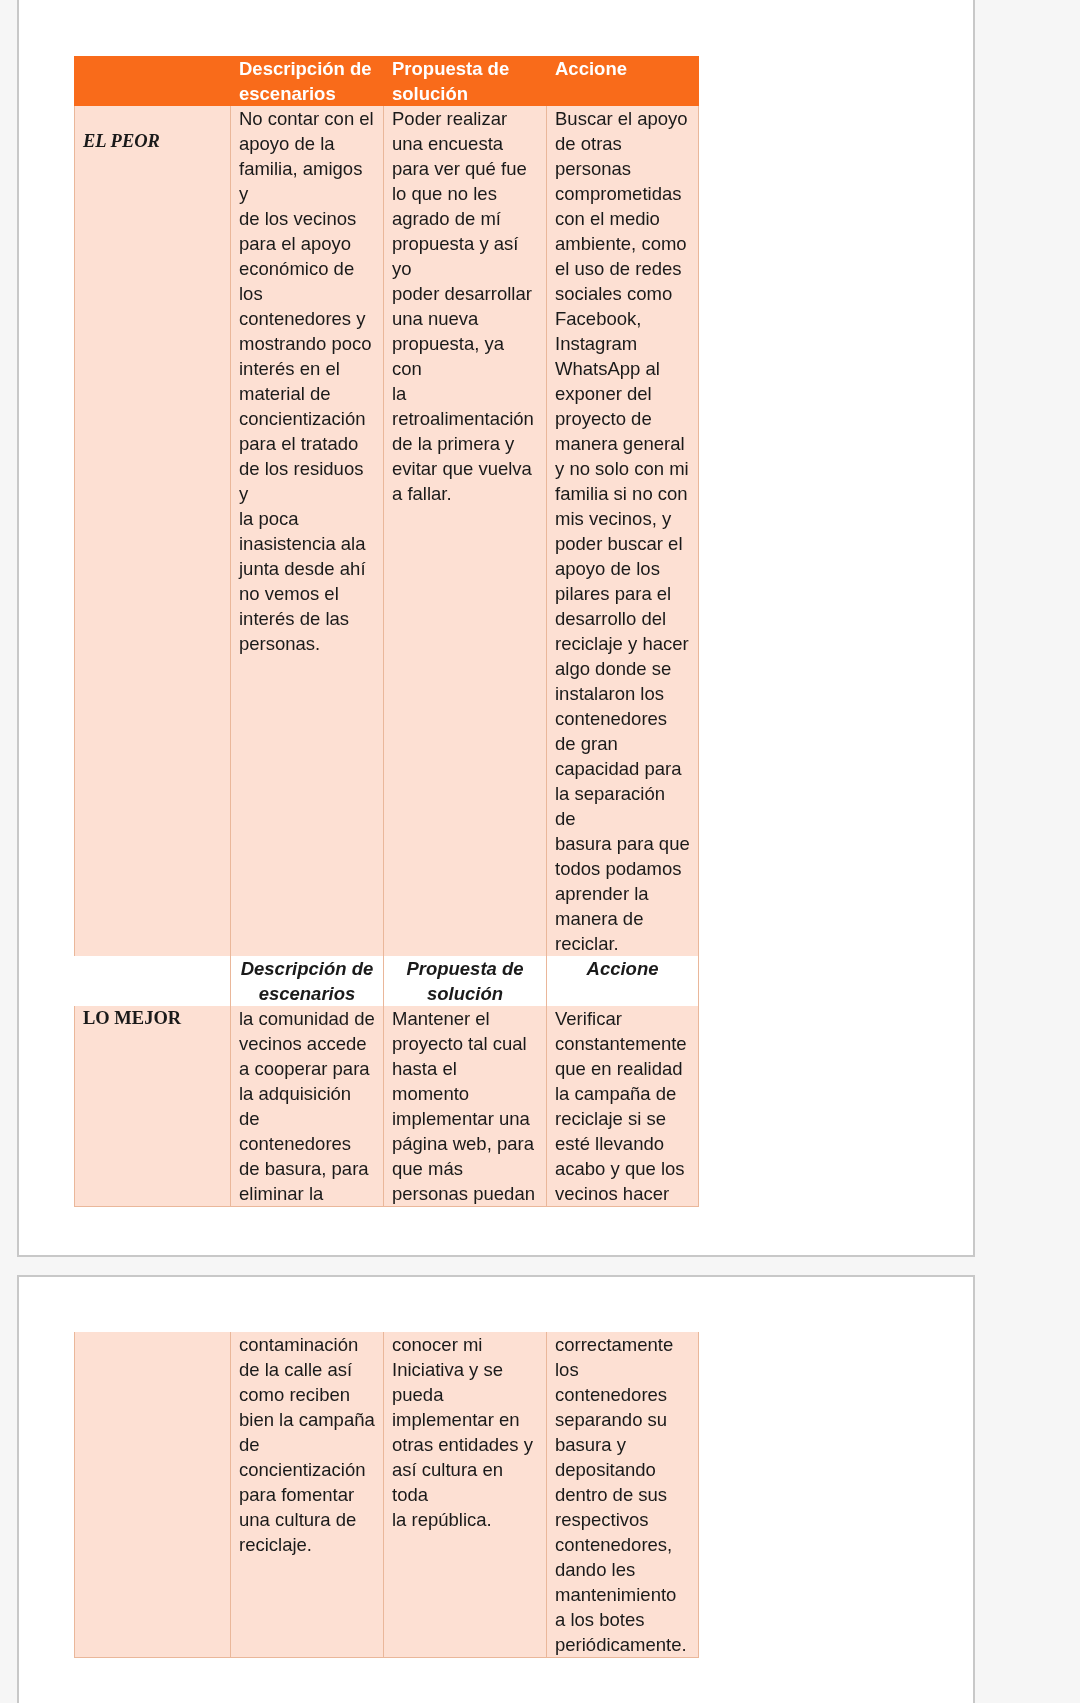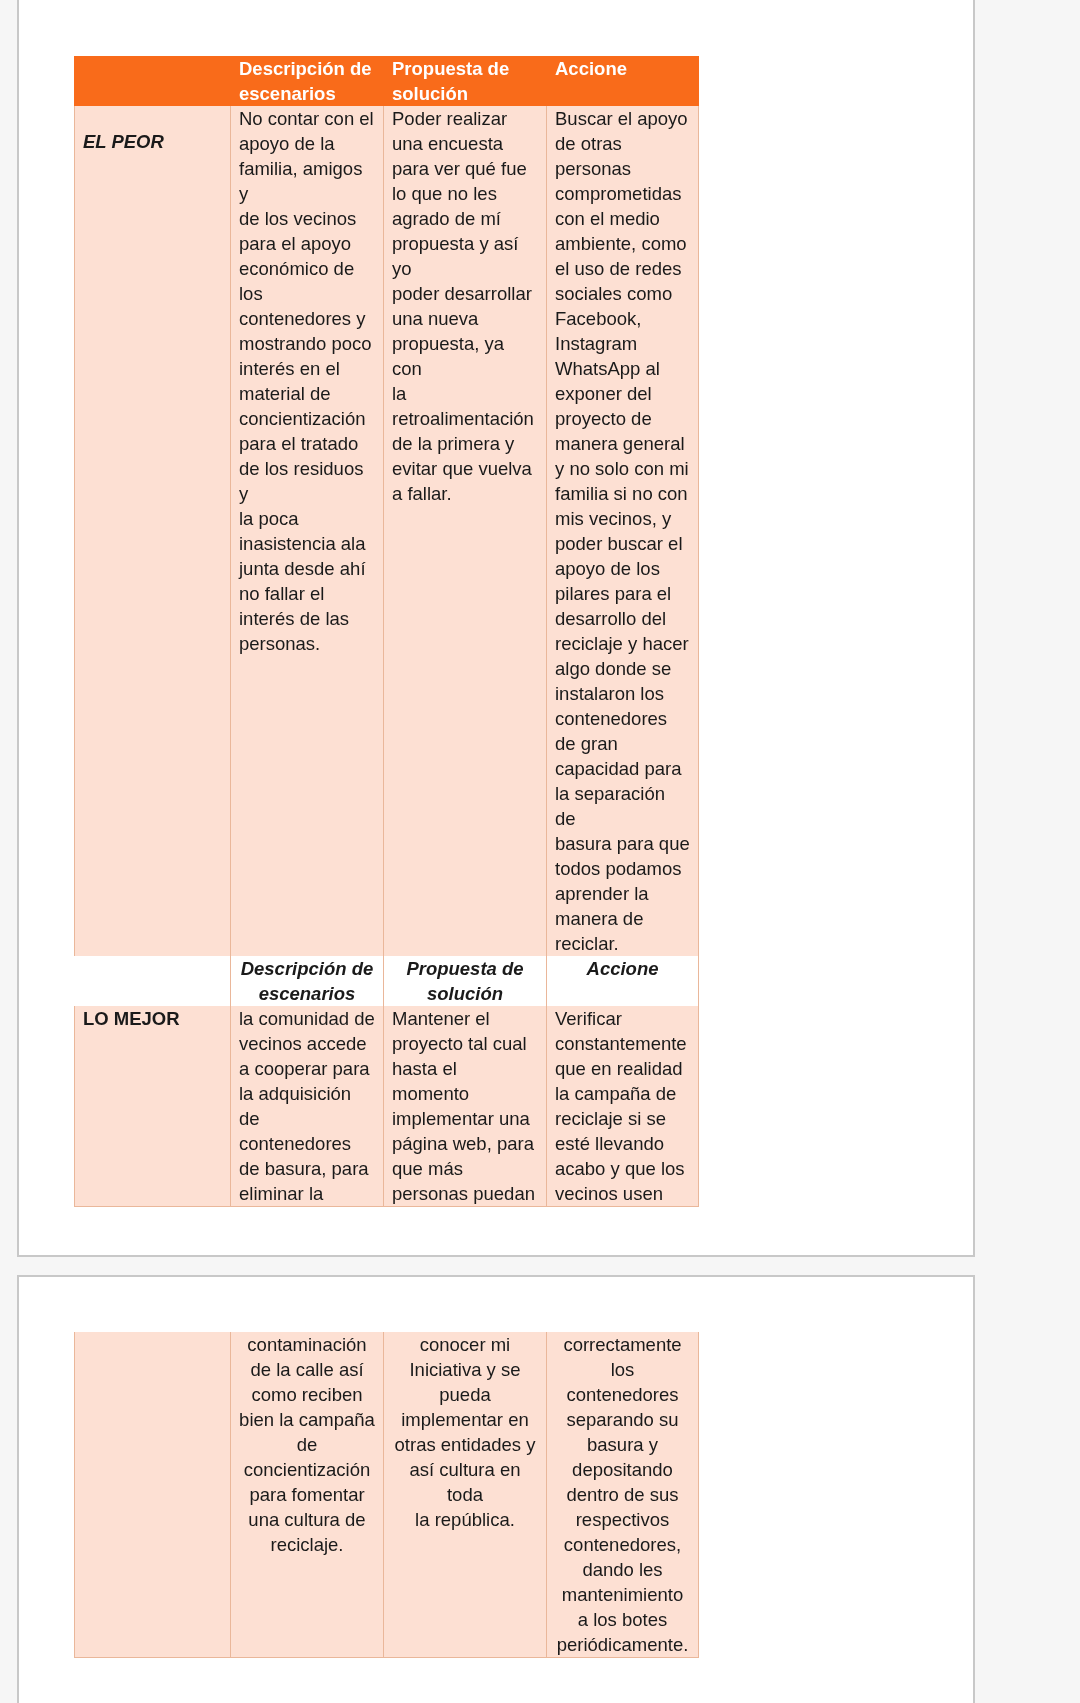--- a/index.html
+++ b/index.html
@@ -22,26 +22,26 @@
     padding:0 8px; vertical-align:top; background:#fde0d3;
   }
   table.sheet col.c0 { width:156px; }
   table.sheet col.c1 { width:153px; }
   table.sheet col.c2 { width:163px; }
   table.sheet col.c3 { width:152px; }
   #t1 { top:58px; }
   tr.head-orange td { background:#f96b1a; color:#ffffff; font-weight:bold; border-color:#f96b1a; }
   tr.head-white td { background:#ffffff; font-weight:bold; font-style:italic; text-align:center; }
   tr.head-white td:first-child { border-left:1px solid #ffffff; }
-  .rowlabel { font-weight:bold; padding-top:23px !important; }
+  .rowlabel { font-weight:bold; padding-top:23px !important;font-family:Liberation Serif, serif; }
   .rowlabel.italic { font-style:italic; }
   .rowlabel.plain { padding-top:0 !important;margin-left:8px; }
   tr.last td { border-bottom:1px solid #eab79a; }
   #t2 { top:55px; }
-  #t2 td { border-top:none;text-align:center; }
+  #t2 td { border-top:none; }
   .cell-text { white-space:pre-line; }
 </style>
 </head>
 <body>
 
 <div class="page" id="page1">
   <table class="sheet" id="t1">
     <colgroup>
         <col class="c0">
         <col class="c1">
@@ -69,21 +69,21 @@
 contenedores y
 mostrando poco
 interés en el
 material de
 concientización
 para el tratado
 de los residuos y
 la poca
 inasistencia ala
 junta desde ahí
-no fallar el
+no vemos el
 interés de las
 personas.</td>
       <td class="cell-text">Poder realizar
 una encuesta
 para ver qué fue
 lo que no les
 agrado de mí
 propuesta y así yo
 poder desarrollar
 una nueva
@@ -153,21 +153,21 @@
 página web, para
 que más
 personas puedan</td>
       <td class="cell-text">Verificar
 constantemente
 que en realidad
 la campaña de
 reciclaje si se
 esté llevando
 acabo y que los
-vecinos usen</td>
+vecinos hacer</td>
     </tr>
   </tbody>
     </table>
 </div>
 
 <div class="page" id="page2">
   <table class="sheet" id="t2">
     <colgroup>
         <col class="c0">
         <col class="c1">

